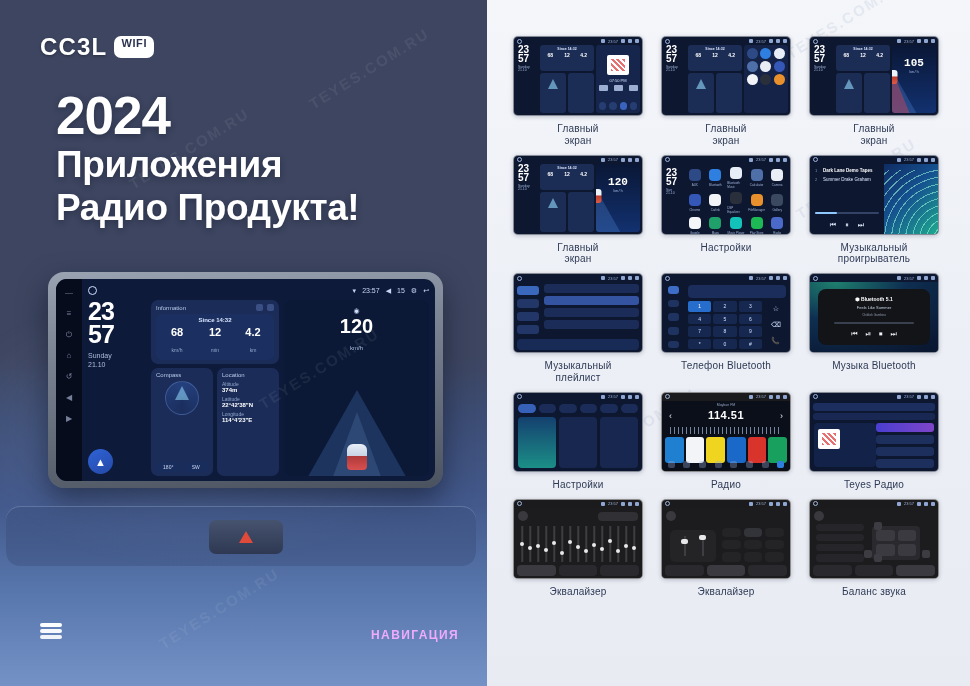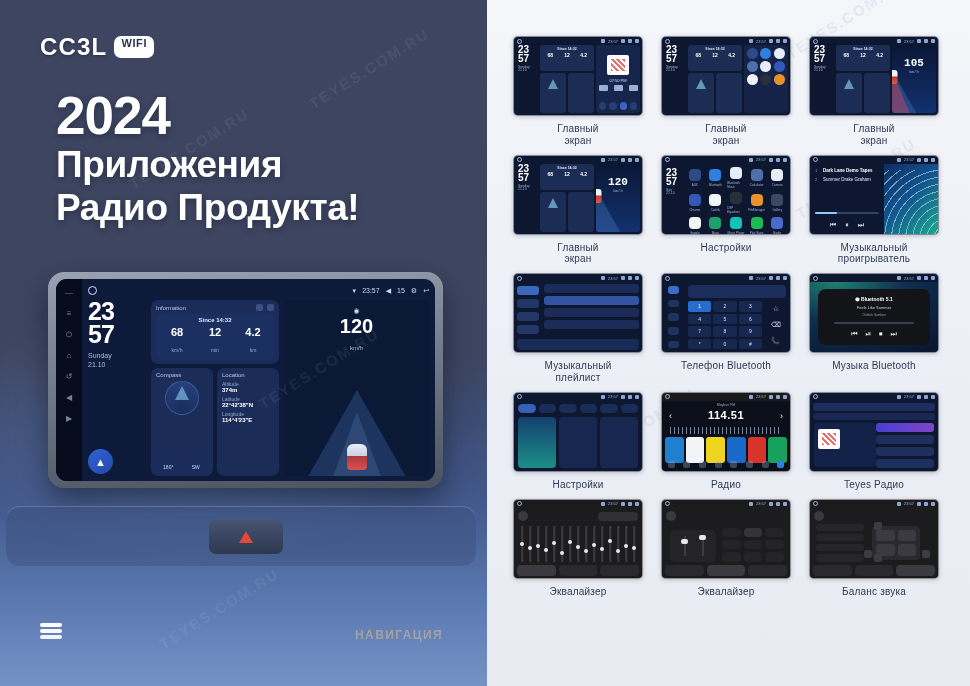--- a/index.html
+++ b/index.html
@@ -141,21 +141,21 @@
   .hazard-tri{ width:0;height:0;border-left:7px solid transparent;border-right:7px solid transparent;border-bottom:12px solid #e04a3a;}
 
   .hero-foot-ico{
     position:absolute; left:40px; bottom:45px; width:22px; height:18px;
   }
   .hero-foot-ico i{ display:block; height:4px; border-radius:2px; background:#fff; margin-bottom:2px;}
   .hero-foot-ico i:nth-child(1){ width:22px; transform:skewX(0deg);}
   .hero-foot-ico i:nth-child(2){ width:22px; opacity:.95;}
   .hero-foot-ico i:nth-child(3){ width:22px; opacity:.9;}
   .hero-foot-label{
-    position:absolute; right:44px; bottom:44px; color:#a3a3a3;
+    position:absolute; right:28px; bottom:44px; color:#f0abfc;
     font-size:12px; font-weight:bold; letter-spacing:1.4px;margin-top:22px;
   }
 
   
   .gridpanel{
     position:absolute; left:487px; top:0; width:483px; height:686px;
     background:linear-gradient(180deg,#f4f6fa 0%, #eceff5 50%, #e8ebf2 100%);
     padding:36px 16px 12px 22px;
   }
   .grid{

